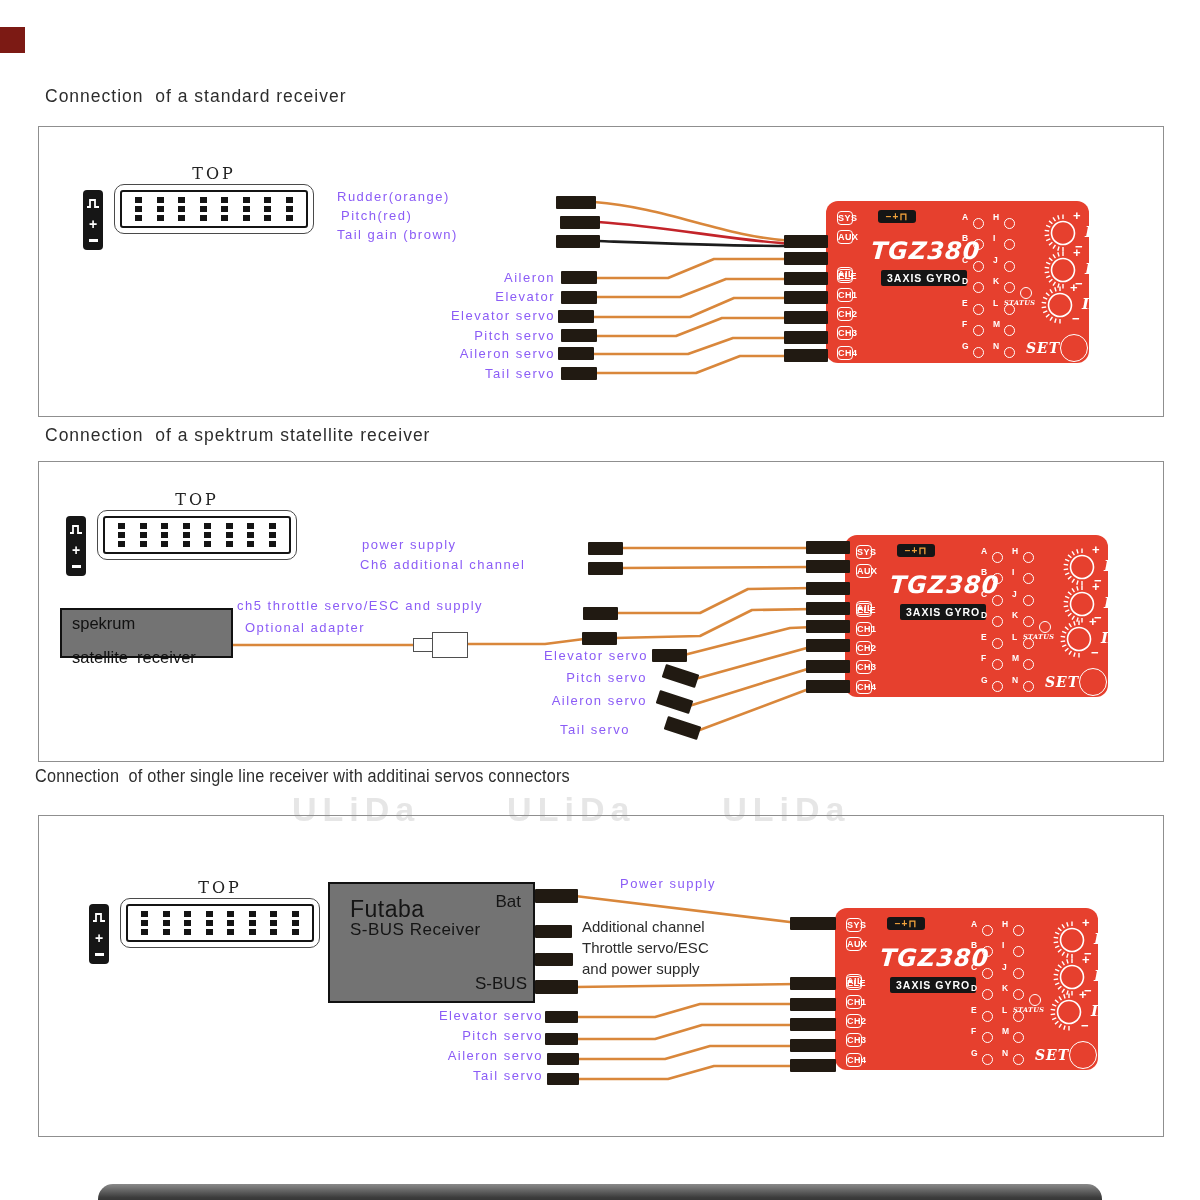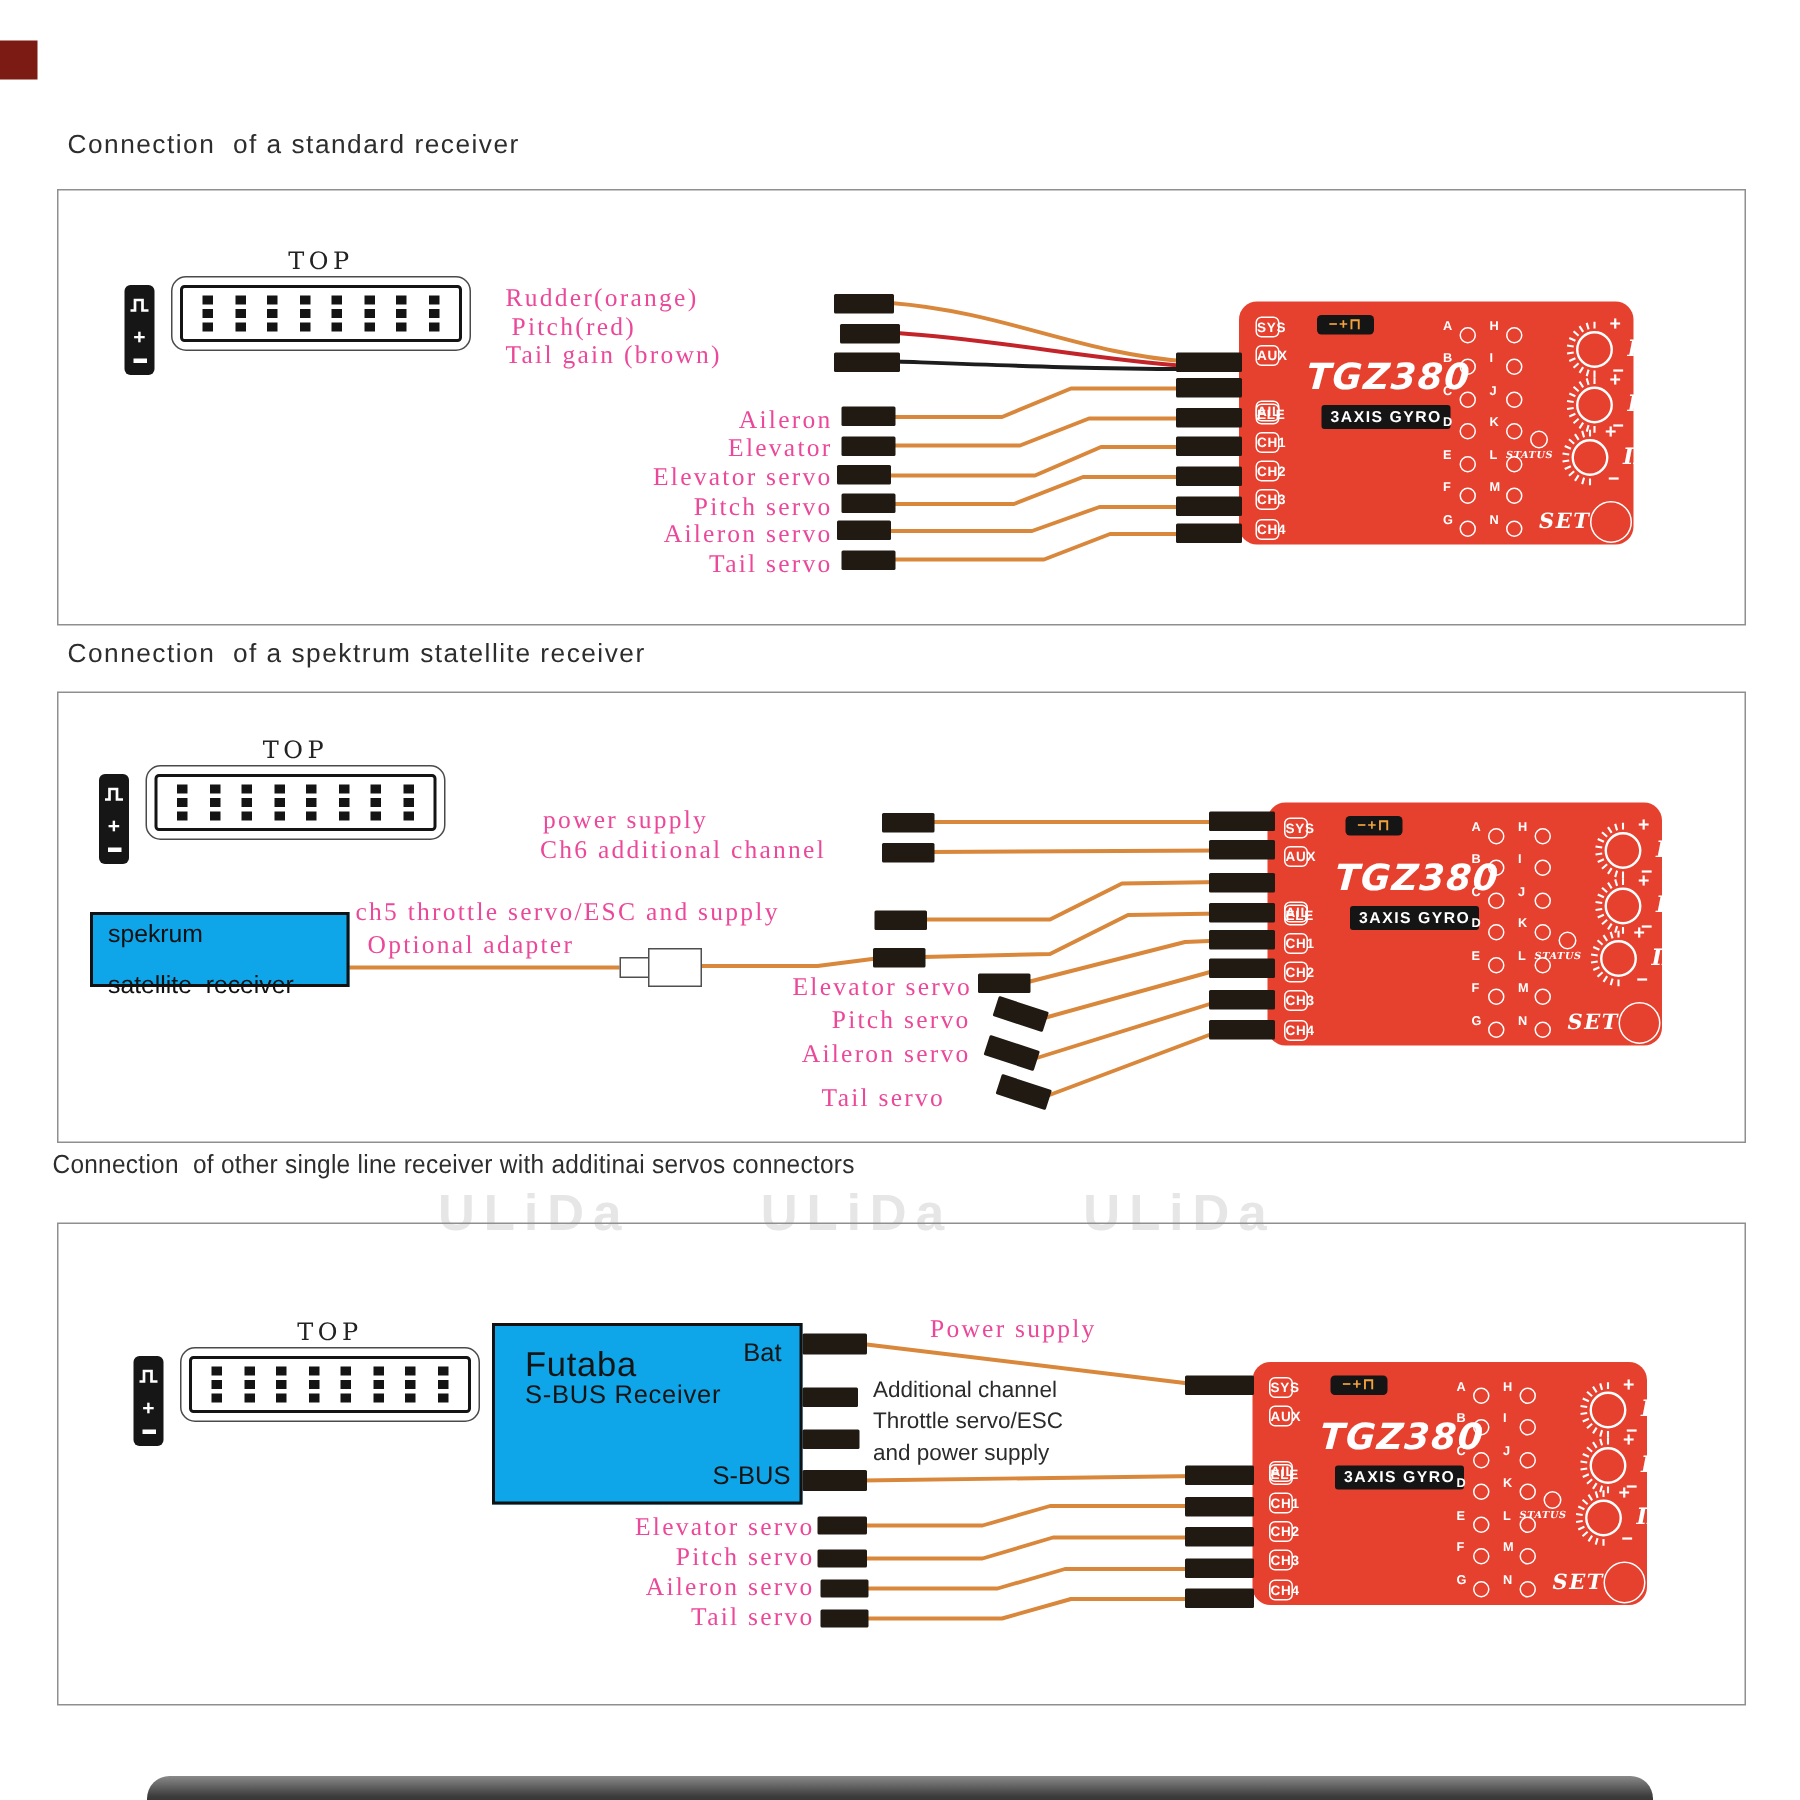--- a/index.html
+++ b/index.html
@@ -2,21 +2,21 @@
 <html><head>
 <meta charset="utf-8">
 <style>
   html,body{margin:0;padding:0;background:#fff;}
   #page{position:relative;width:1200px;height:1200px;background:#fff;overflow:hidden;
         font-family:"Liberation Sans",sans-serif;}
   .frame{position:absolute;border:1px solid #8f8f8f;z-index:0;}
   .heading{position:absolute;font-family:"Liberation Sans",sans-serif;font-size:17.5px;
            color:#2d2d2d;letter-spacing:1px;z-index:2;white-space:pre;}
   .cond{transform:scaleX(.93);transform-origin:left top;letter-spacing:.2px;}
-  .serif-label{position:absolute;font-family:Liberation Serif, serif;font-size:17px;color:#ec4899;
+  .serif-label{position:absolute;font-family:Liberation Sans, sans-serif;font-size:13px;color:#8b5cf6;
                letter-spacing:1.5px;white-space:pre;z-index:2;}
   .sans-label{position:absolute;font-family:"Liberation Sans",sans-serif;font-size:15px;
               color:#2b2b2b;white-space:pre;z-index:2;}
   .ra{text-align:right;}
   #wires{position:absolute;left:0;top:0;z-index:1;}
   .conn{position:absolute;background:#211a12;z-index:3;border-radius:1px;}
   .rot{transform:rotate(18deg);}
   .whitebox{position:absolute;background:#fff;border:1.5px solid #4f4f4f;z-index:3;}
   .watermark{position:absolute;z-index:0;font-weight:bold;font-size:34px;color:#e6e6e6;
              letter-spacing:6px;word-spacing:28px;white-space:pre;margin-top:40px;}
@@ -68,21 +68,21 @@
   .dplus{position:absolute;left:33px;top:-2px;color:#fff;font-weight:bold;font-size:13px;}
   .dminus{position:absolute;left:35px;top:29px;color:#fff;font-weight:bold;font-size:13px;}
   .dnum{position:absolute;left:45px;top:13px;color:#fff;font-family:"DejaVu Serif",serif;
         font-weight:bold;font-size:15px;font-style:italic;}
   .set{position:absolute;left:200px;top:133px;width:62px;height:28px;}
   .setlab{position:absolute;left:0;top:6px;color:#fff;font-family:"DejaVu Serif",serif;
           font-style:italic;font-weight:bold;font-size:14px;letter-spacing:1px;}
   .setcirc{position:absolute;left:34px;top:0;width:26px;height:26px;border:1.6px solid #fff;border-radius:50%;}
 
   
-  .hardbox{position:absolute;background:#0ea5e9;border:2px solid #111;z-index:2;box-sizing:border-box;}
+  .hardbox{position:absolute;background:#737373;border:2px solid #111;z-index:2;box-sizing:border-box;}
   .futaba-t1{position:absolute;left:20px;top:12px;font-size:23px;color:#151515;letter-spacing:.5px;}
   .futaba-t2{position:absolute;left:20px;top:36px;font-size:17px;color:#151515;letter-spacing:.5px;}
   .futaba-bat{position:absolute;right:12px;top:8px;font-size:17px;color:#151515;}
   .futaba-sbus{position:absolute;right:6px;top:90px;font-size:17px;color:#151515;}
   .sat-l1{position:absolute;left:10px;top:4px;font-size:16.5px;color:#111;white-space:pre;}
   .sat-l2{position:absolute;left:10px;top:25px;font-size:16.5px;color:#111;white-space:pre;margin-top:13px;}
 </style>
 </head>
 <body>
 

